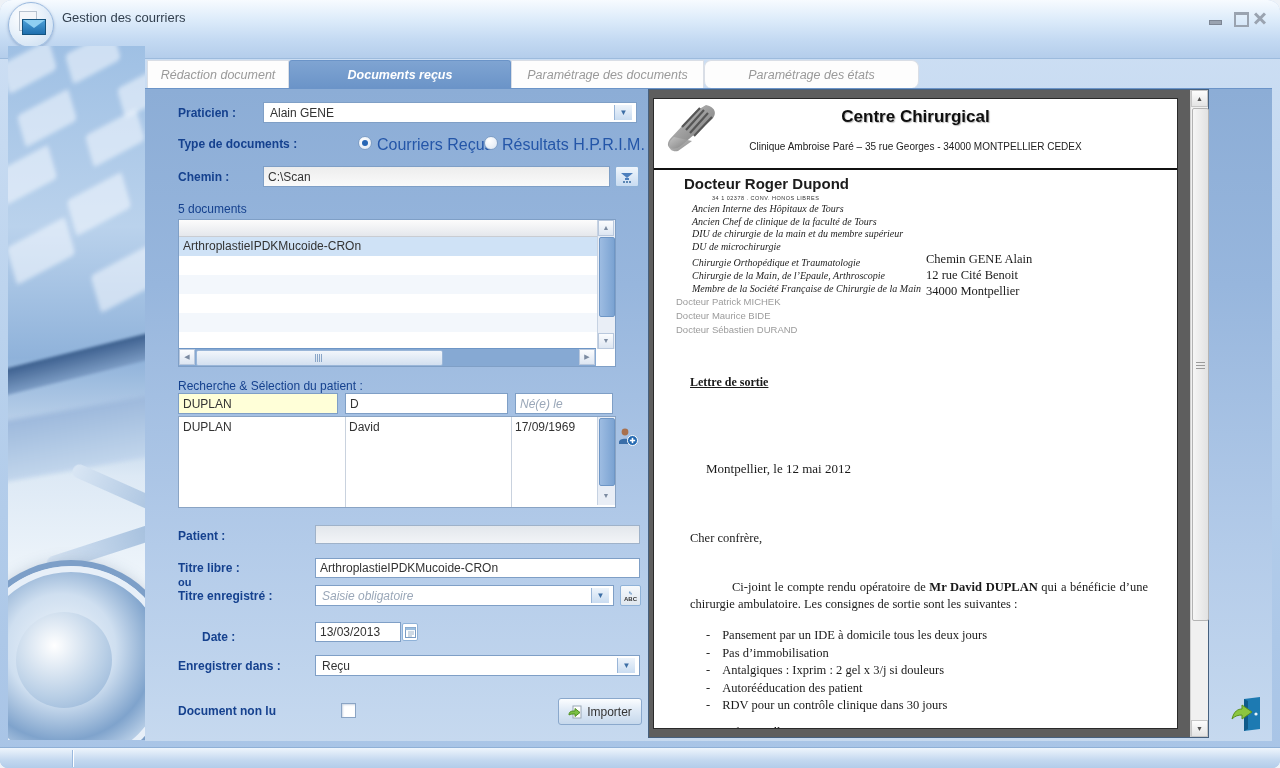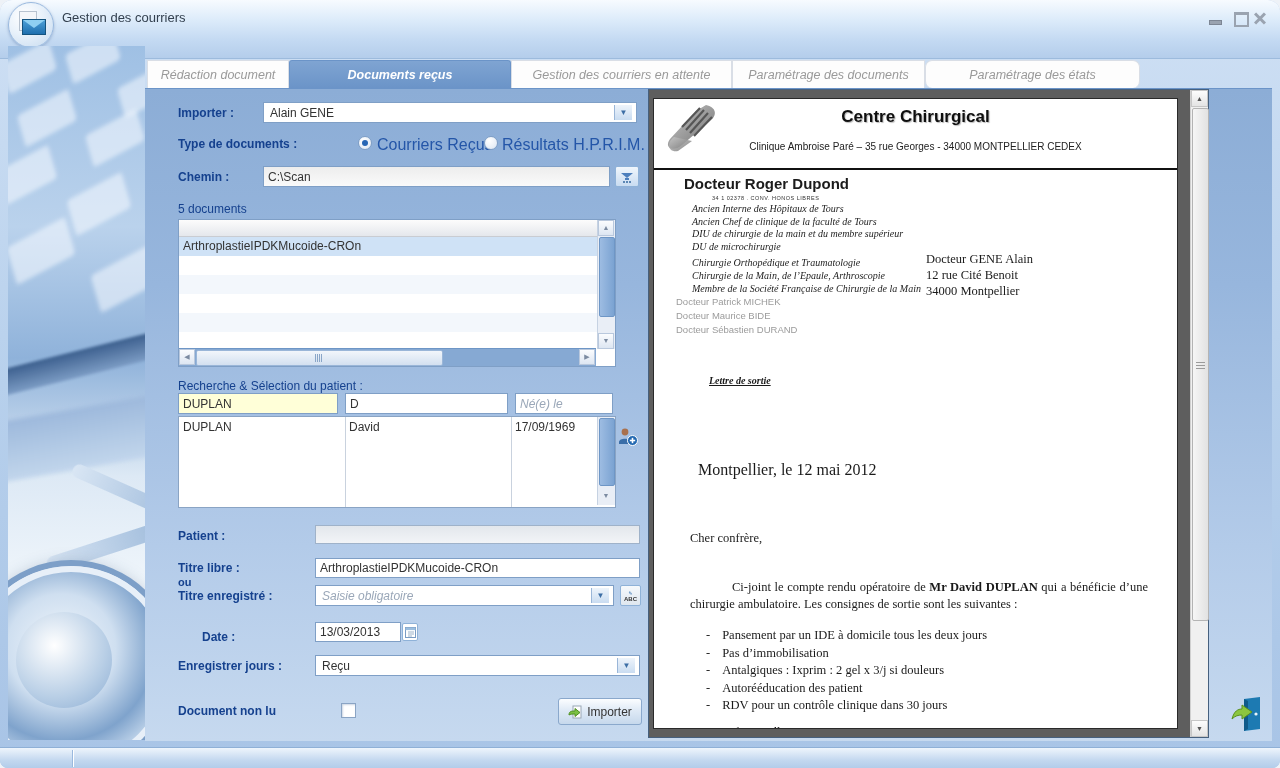--- a/index.html
+++ b/index.html
@@ -90,22 +90,22 @@
   .pvthumb .g{position:absolute;left:3px;width:9px;height:1px;background:#9b9b9b;}
   .doc-title{position:absolute;left:0;top:8px;width:100%;text-align:center;font-family:"Liberation Sans",sans-serif;
     font-weight:bold;font-size:17px;color:#0f0f0f;text-shadow:1px 1px 1px #bbb;}
   .doc-addr{position:absolute;left:0;top:42px;width:100%;text-align:center;font-family:"Liberation Sans",sans-serif;font-size:10px;color:#222;}
   .hdr-rule{position:absolute;left:0;top:69px;width:100%;height:2px;background:#111;}
   .doc-name{position:absolute;left:30px;top:76px;font-family:"Liberation Sans",sans-serif;font-weight:bold;font-size:15px;color:#1c1c1c;}
   .doc-sub{position:absolute;left:58px;top:96px;font-family:"Liberation Sans",sans-serif;font-size:5.5px;color:#333;letter-spacing:.5px;}
   .creds{position:absolute;left:38px;top:104px;font-style:italic;font-size:10px;line-height:12.6px;color:#1d1d1d;}
   .recipient{position:absolute;left:272px;top:152px;font-size:12.5px;line-height:16px;}
   .associates{position:absolute;left:22px;top:196px;font-family:"Liberation Sans",sans-serif;font-size:9.5px;line-height:14px;color:#9b9b9b;}
-  .letter-title{position:absolute;left:36px;top:276px;font-size:10px;font-weight:bold;font-style:italic;text-decoration:underline;margin-left:19px;}
-  .letter-date{position:absolute;left:44px;top:362px;font-size:16px;}
+  .letter-title{position:absolute;left:36px;top:276px;font-size:12px;font-weight:bold;text-decoration:underline;}
+  .letter-date{position:absolute;left:52px;top:362px;font-size:13px;}
   .salutation{position:absolute;left:36px;top:432px;font-size:12.5px;}
   .body-par{position:absolute;left:36px;top:480px;width:458px;font-size:12.5px;line-height:16.5px;text-align:justify;text-indent:42px;}
   .instr{position:absolute;left:52px;top:528px;font-size:12.5px;line-height:17.5px;}
   .instr .li{display:flex;gap:12px;}
   .closing{position:absolute;left:36px;top:626px;font-size:12.5px;}
   
   .statusbar{left:0;top:747px;width:1280px;height:21px;border-top:1px solid #8fb0d6;border-radius:0 0 8px 8px;
     background:linear-gradient(180deg,#eef5fc,#c2d7ef 60%,#b1cbe9);}
   .statusdiv{position:absolute;left:72px;top:2px;width:1px;height:17px;background:#9ab9de;box-shadow:1px 0 0 #fff;}
 </style>
@@ -146,28 +146,27 @@
     <div class="band2"></div>
     <div class="tube" style="left:60px;top:440px;width:120px;height:14px;transform:rotate(24deg);"></div>
     <div class="tube" style="left:36px;top:492px;width:130px;height:16px;transform:rotate(-18deg);"></div>
     <div class="steth-disc"></div>
     <div class="steth-core"></div>
   </div>
 
   <div class="abs tabs">
     <div class="tab" style="width:142px;">Rédaction document</div>
     <div class="tab active" style="width:222px;">Documents reçus</div>
-    <div class="tab" style="width:221px;">Gestion des courriers en attente</div>
     <div class="tab" style="width:193px;">Paramétrage des documents</div>
     <div class="tab" style="width:215px;border-radius:7px;">Paramétrage des états</div>
   </div>
 
   <div class="abs panel">
 
-    <div class="flabel" style="left:33px;top:17px;">Importer :</div>
+    <div class="flabel" style="left:33px;top:17px;">Praticien :</div>
     <div class="combo" style="left:118px;top:13px;width:374px;height:21px;">
       <span class="val">Alain GENE</span>
       <span class="drop">▼</span>
     </div>
 
     <div class="flabel" style="left:33px;top:48px;">Type de documents :</div>
     <div class="radio" style="left:213px;top:47px;">
         <div class="dot"></div>
       </div>
     <div class="radiolab" style="left:232px;top:47px;">Courriers Reçus</div>
@@ -289,21 +288,21 @@
     <div class="smallbtn" style="left:257px;top:534px;width:16px;height:18px;background:#fff;">
       <svg width="11" height="12" viewBox="0 0 11 12">
         <rect x="0.5" y="1.5" width="10" height="10" fill="#fff" stroke="#7a9cc4"></rect>
         <rect x="0.5" y="1.5" width="10" height="2.6" fill="#9cbede"></rect>
         <line x1="3" y1="6" x2="9" y2="6" stroke="#9db3c9"></line>
           <line x1="3" y1="8" x2="9" y2="8" stroke="#9db3c9"></line>
           <line x1="3" y1="10" x2="7" y2="10" stroke="#9db3c9"></line>
       </svg>
     </div>
 
-    <div class="flabel" style="left:33px;top:570px;">Enregistrer jours :</div>
+    <div class="flabel" style="left:33px;top:570px;">Enregistrer dans :</div>
     <div class="combo" style="left:170px;top:566px;width:325px;height:21px;">
       <span class="val">Reçu</span>
       <span class="drop">▼</span>
     </div>
 
     <div class="flabel" style="left:33px;top:615px;">Document non lu</div>
     <div class="checkbox" style="left:196px;top:614px;"></div>
     <div class="importer" style="left:413px;top:609px;">
       <svg width="14" height="14" viewBox="0 0 14 14">
         <rect x="5" y="1" width="8" height="12" fill="#fdfdfd" stroke="#9aa7b5"></rect>
@@ -333,21 +332,21 @@
         <div class="creds">
           <div>Ancien Interne des Hôpitaux de Tours</div>
           <div>Ancien Chef de clinique de la  faculté de Tours</div>
           <div>DIU de chirurgie de la main et du membre supérieur</div>
           <div>DU de  microchirurgie</div>
           <div style="margin-top:4px;">Chirurgie Orthopédique et Traumatologie</div>
           <div>Chirurgie de la Main, de l’Epaule, Arthroscopie</div>
           <div>Membre de la Société Française de Chirurgie de la Main</div>
         </div>
         <div class="recipient">
-          <div>Docteur GENE Alain</div>
+          <div>Chemin GENE Alain</div>
           <div>12 rue Cité Benoit</div>
           <div>34000 Montpellier</div>
         </div>
         <div class="associates">
           <div>Docteur Patrick MICHEK</div>
           <div>Docteur Maurice BIDE</div>
           <div>Docteur Sébastien DURAND</div>
         </div>
         <div class="letter-title">Lettre de sortie</div>
         <div class="letter-date">Montpellier, le 12 mai 2012</div>

